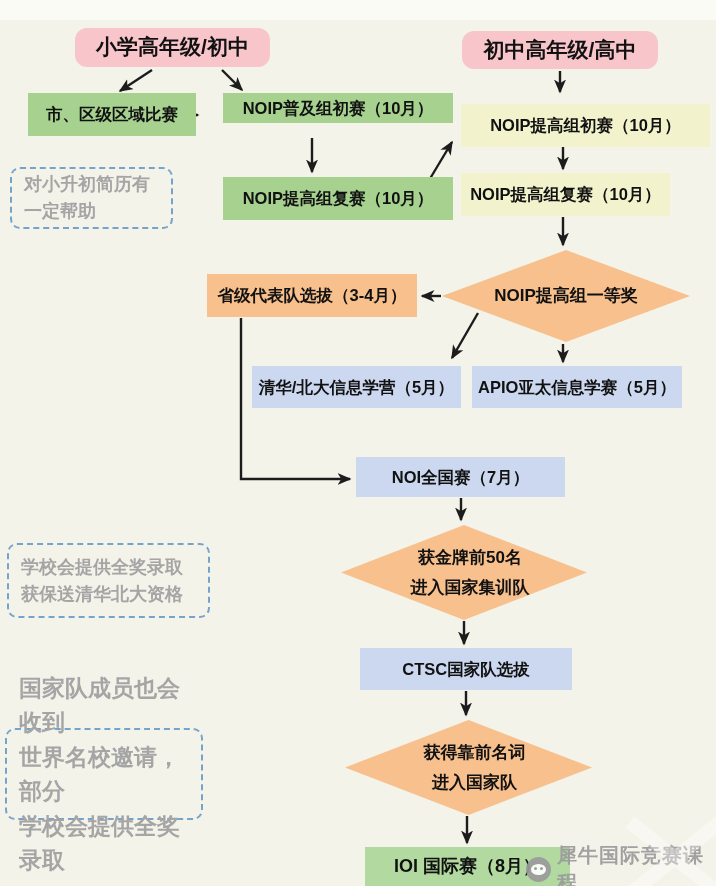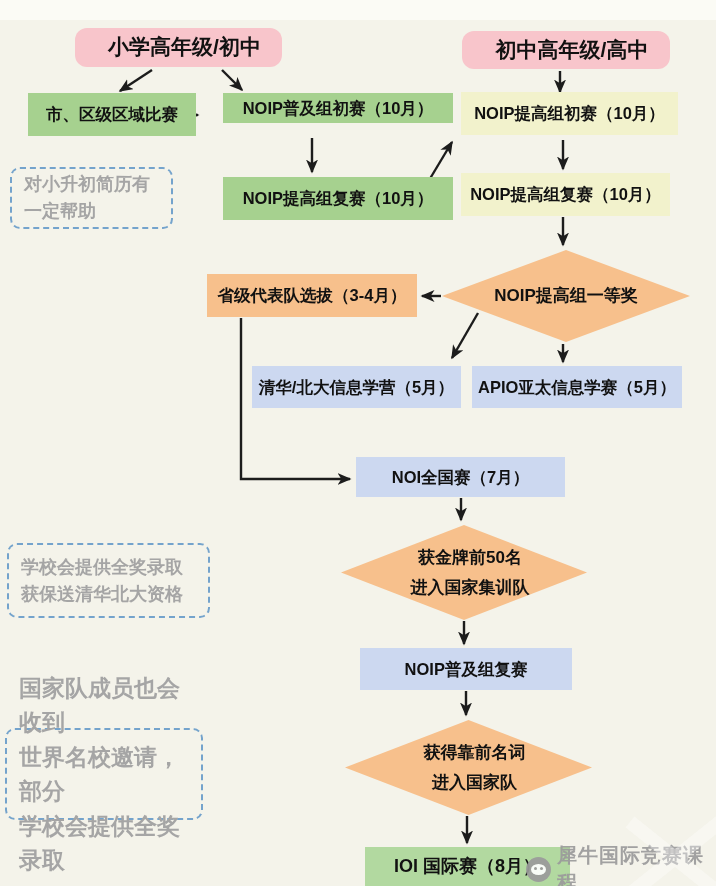--- a/index.html
+++ b/index.html
@@ -27,21 +27,20 @@
     display:flex;align-items:center;justify-content:center;
     text-align:center;
     font-size:16.5px;
     line-height:1.35;
     white-space:pre-line;
   }
   .title-pill{
     background:var(--c-pink);
     border-radius:12px;
     font-size:21px;
-    padding-left:12px;
   }
   .box-green{background:var(--c-green);margin-left:20px;}
   .box-green-light{background:var(--c-greenlight);font-size:18px;}
   .box-yellow{background:var(--c-yellow);}
   .box-orange{background:var(--c-orange);}
   .box-blue{background:var(--c-blue);}
   .diamond{
     background:var(--c-orange);
     clip-path:polygon(50% 0,100% 50%,50% 100%,0 50%);
     font-size:17px;
@@ -122,36 +121,36 @@
     </g>
   </svg>
 
   <div class="node title-pill" style="left:75px;top:28px;width:195px;height:39px">小学高年级/初中</div>
   <div class="node title-pill" style="left:462px;top:31px;width:196px;height:38px">初中高年级/高中</div>
 
   <div class="node box-green" style="left:8px;top:93px;width:168px;height:43px">市、区级区域比赛</div>
   <div class="node box-green" style="left:203px;top:93px;width:230px;height:30px">NOIP普及组初赛（10月）</div>
   <div class="node box-green" style="left:203px;top:177px;width:230px;height:43px">NOIP提高组复赛（10月）</div>
 
-  <div class="node box-yellow" style="left:461px;top:92px;width:217px;height:43px">NOIP提高组初赛（10月）</div>
+  <div class="node box-yellow" style="left:461px;top:104px;width:249px;height:43px">NOIP提高组初赛（10月）</div>
   <div class="node box-yellow" style="left:461px;top:173px;width:209px;height:43px">NOIP提高组复赛（10月）</div>
 
   <div class="node box-orange" style="left:207px;top:274px;width:210px;height:43px">省级代表队选拔（3-4月）</div>
   <div class="node diamond" style="left:442px;top:250px;width:248px;height:92px">NOIP提高组一等奖</div>
 
   <div class="node box-blue" style="left:252px;top:366px;width:209px;height:42px">清华/北大信息学营（5月）</div>
   <div class="node box-blue" style="left:472px;top:366px;width:210px;height:42px">APIO亚太信息学赛（5月）</div>
   <div class="node box-blue" style="left:356px;top:457px;width:209px;height:40px">NOI全国赛（7月）</div>
 
   <div class="node diamond" style="left:341px;top:525px;width:246px;height:95px">
     <div class="lines">获金牌前50名
 进入国家集训队</div>
   </div>
 
-  <div class="node box-blue" style="left:360px;top:648px;width:212px;height:42px">NOIP普及组复赛</div>
+  <div class="node box-blue" style="left:360px;top:648px;width:212px;height:42px">CTSC国家队选拔</div>
 
   <div class="node diamond" style="left:345px;top:720px;width:247px;height:95px">
     <div class="lines">获得靠前名词
 进入国家队</div>
   </div>
 
   <div class="node box-green-light" style="left:365px;top:847px;width:205px;height:39px">IOI 国际赛（8月）</div>
 
   <div class="note" style="left:10px;top:167px;width:163px;height:62px">对小升初简历有
 一定帮助</div>

